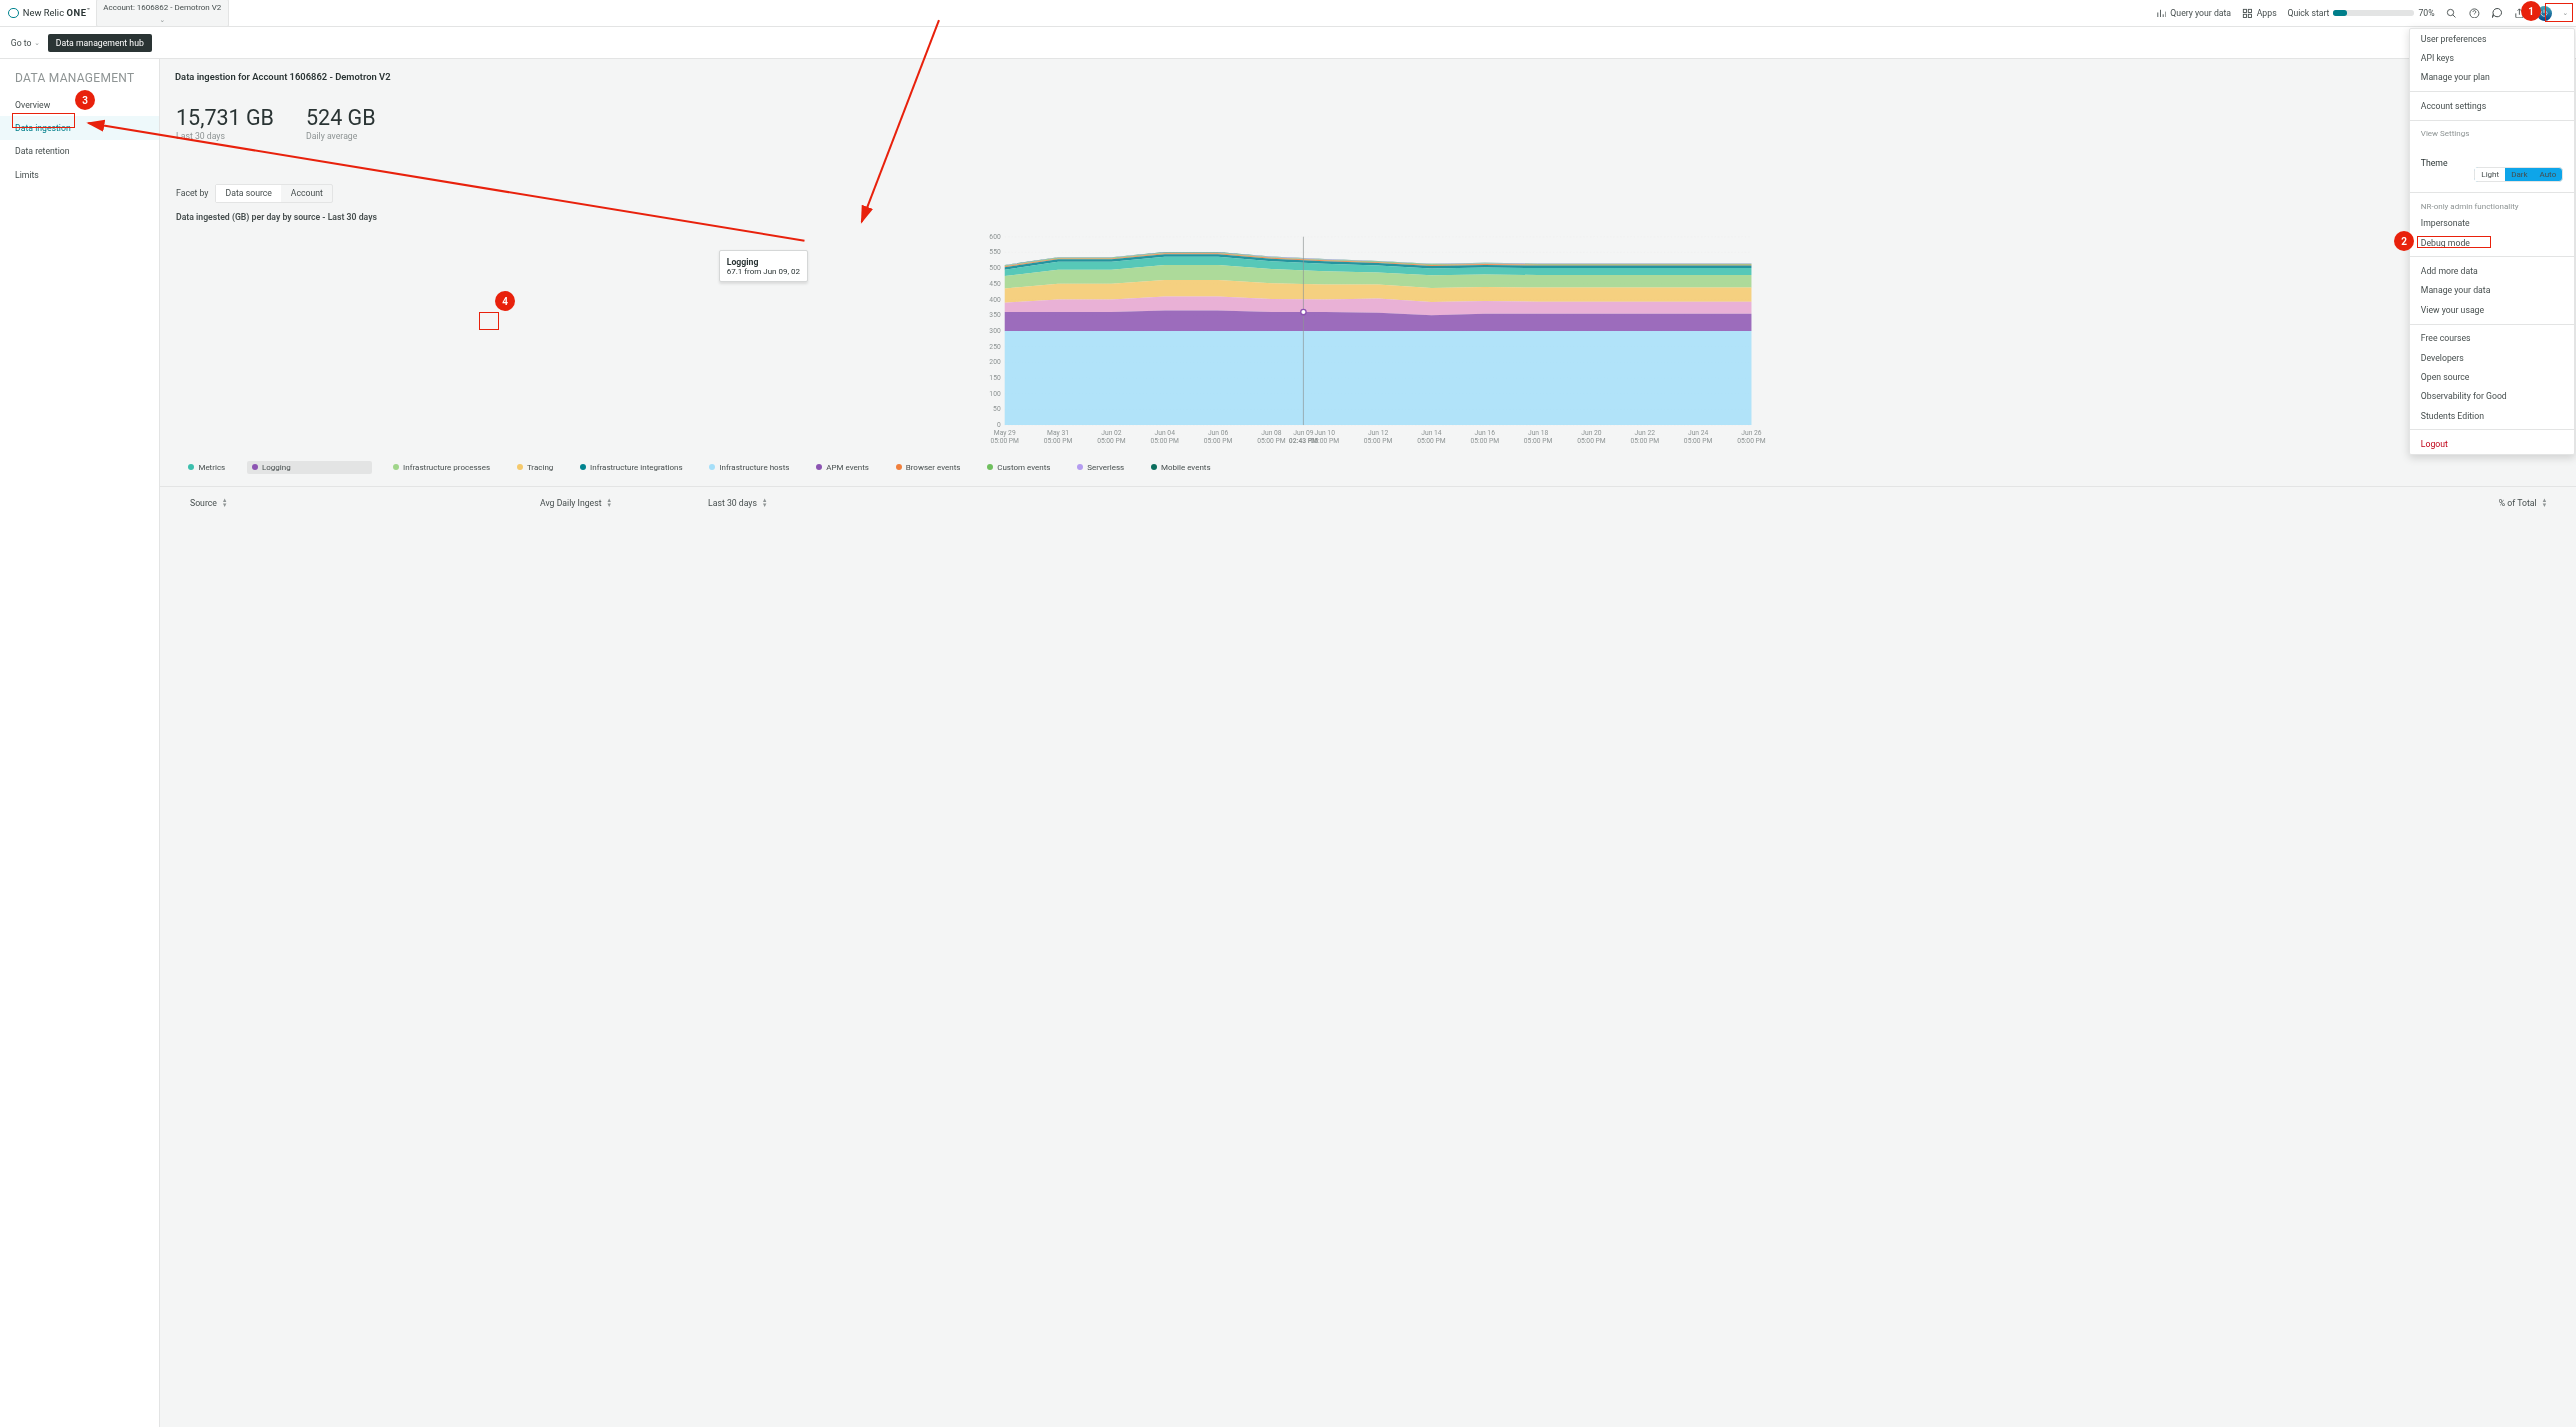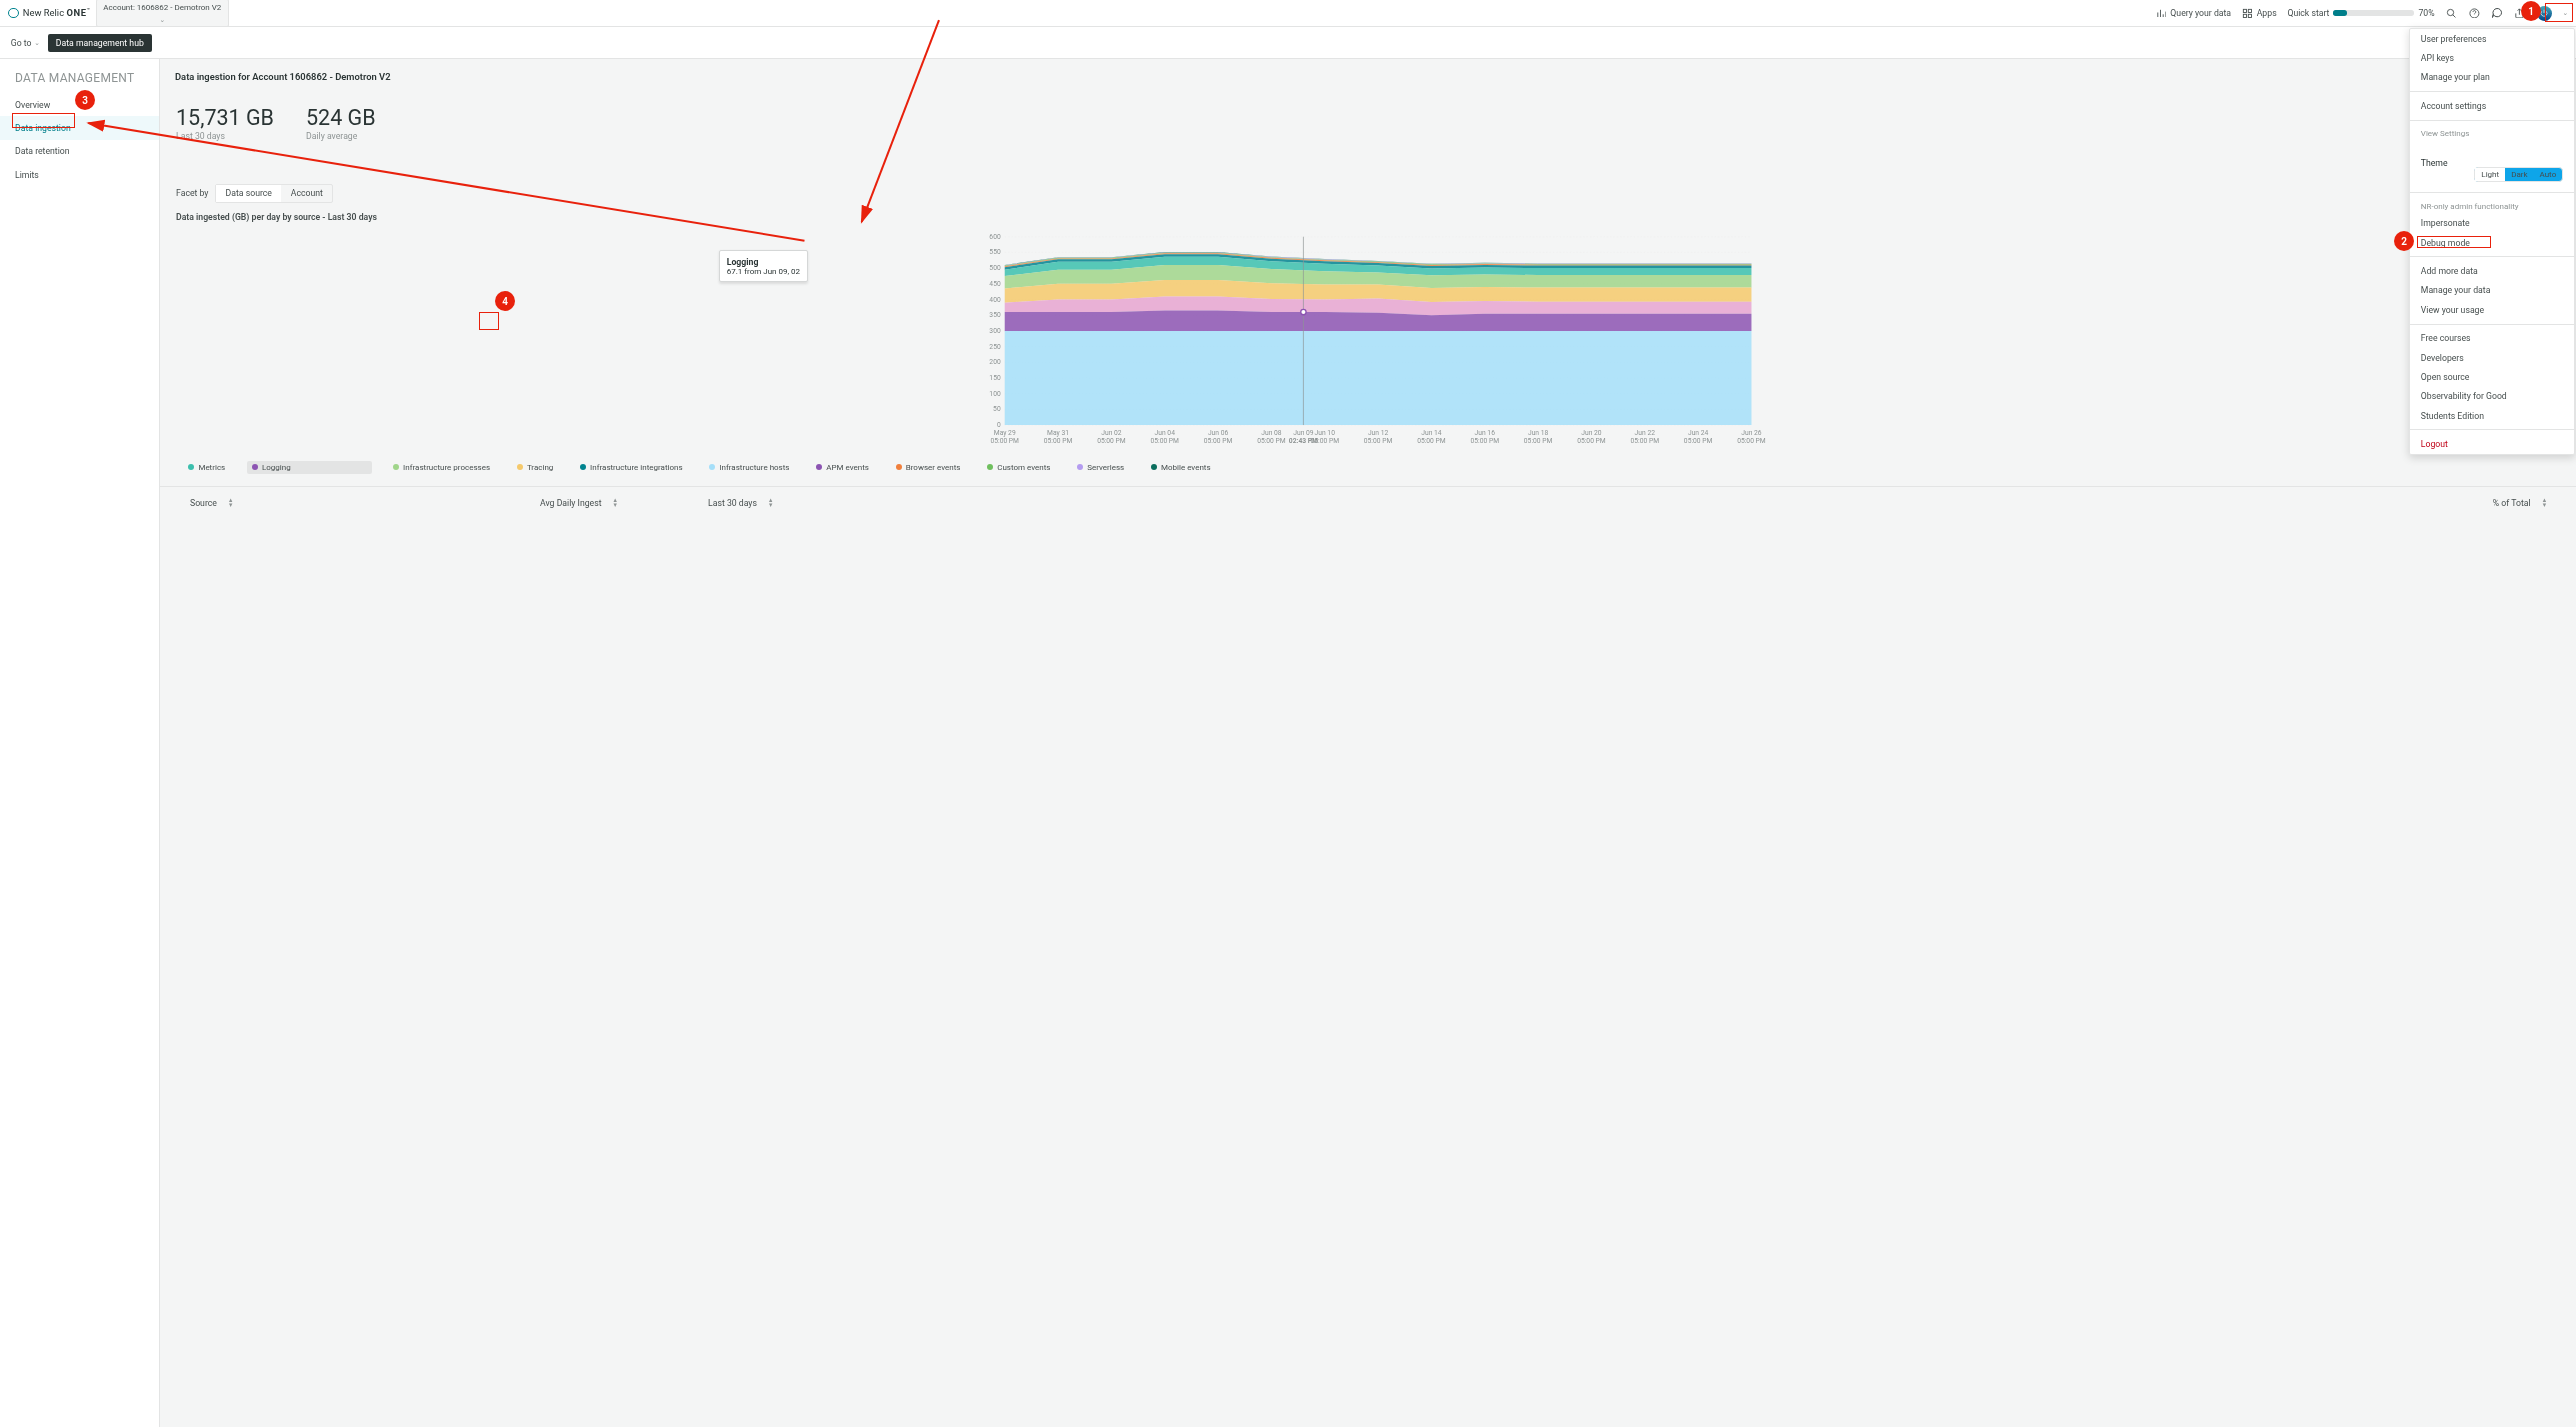--- a/index.html
+++ b/index.html
@@ -61,21 +61,21 @@
 .tooltip b { font-size: 8.7px; }
 
 
 .legend { padding: 6.7px 23px 9.4px; display: flex; flex-wrap: wrap; gap: 5.4px 16px; font-size: 8px; color: #464e4e; text-align: center; }
 .leg-item { display: inline-flex; align-items: center; gap: 4px; padding: 2px 5.4px; border-radius: 2px; }
 .leg-item.hl { background: #e3e4e4; padding-right: 81px; }
 .leg-dot { width: 6px; height: 6px; border-radius: 50%; }
 
 
 .tbl-head { display: flex; padding: 10.8px 30px 5.4px; font-size: 8.7px; color: #464e4e; border-top: 0.7px solid #e3e4e4; margin-top: 2.7px; }
-.th { display: inline-flex; align-items: center; gap: 12px; }
+.th { display: inline-flex; align-items: center; gap: 6px; }
 .th1 { flex: 0 0 350px; }
 .th2 { flex: 0 0 168px; }
 .th3 { flex: 0 0 148px; }
 .th4 { margin-left: auto; }
 .sortic { font-size: 6.7px; color: #8e9494; line-height: 0.7; display: inline-flex; flex-direction: column; }
 
 
 .user-menu { position: fixed; top: 28px; right: 1px; width: 166px; background: #fff; border: 0.7px solid #e3e4e4; border-radius: 2px; box-shadow: 0 2.7px 8px rgba(0,0,0,.15); z-index: 20; font-size: 8.7px; }
 .um-item { padding: 4.7px 10.8px; cursor: pointer; color: #464e4e; }
 .um-sep { border-top: 0.7px solid #e3e4e4; margin: 4px 0; }

